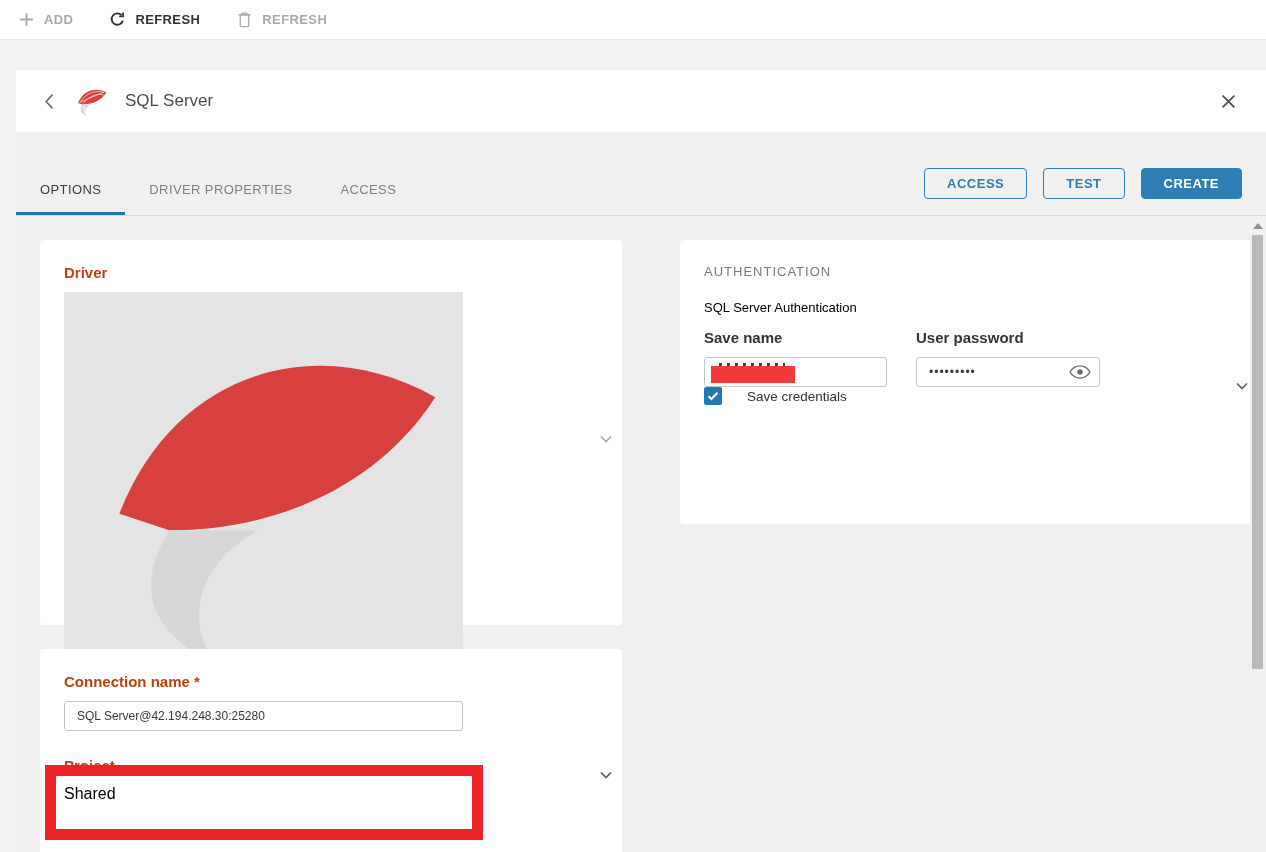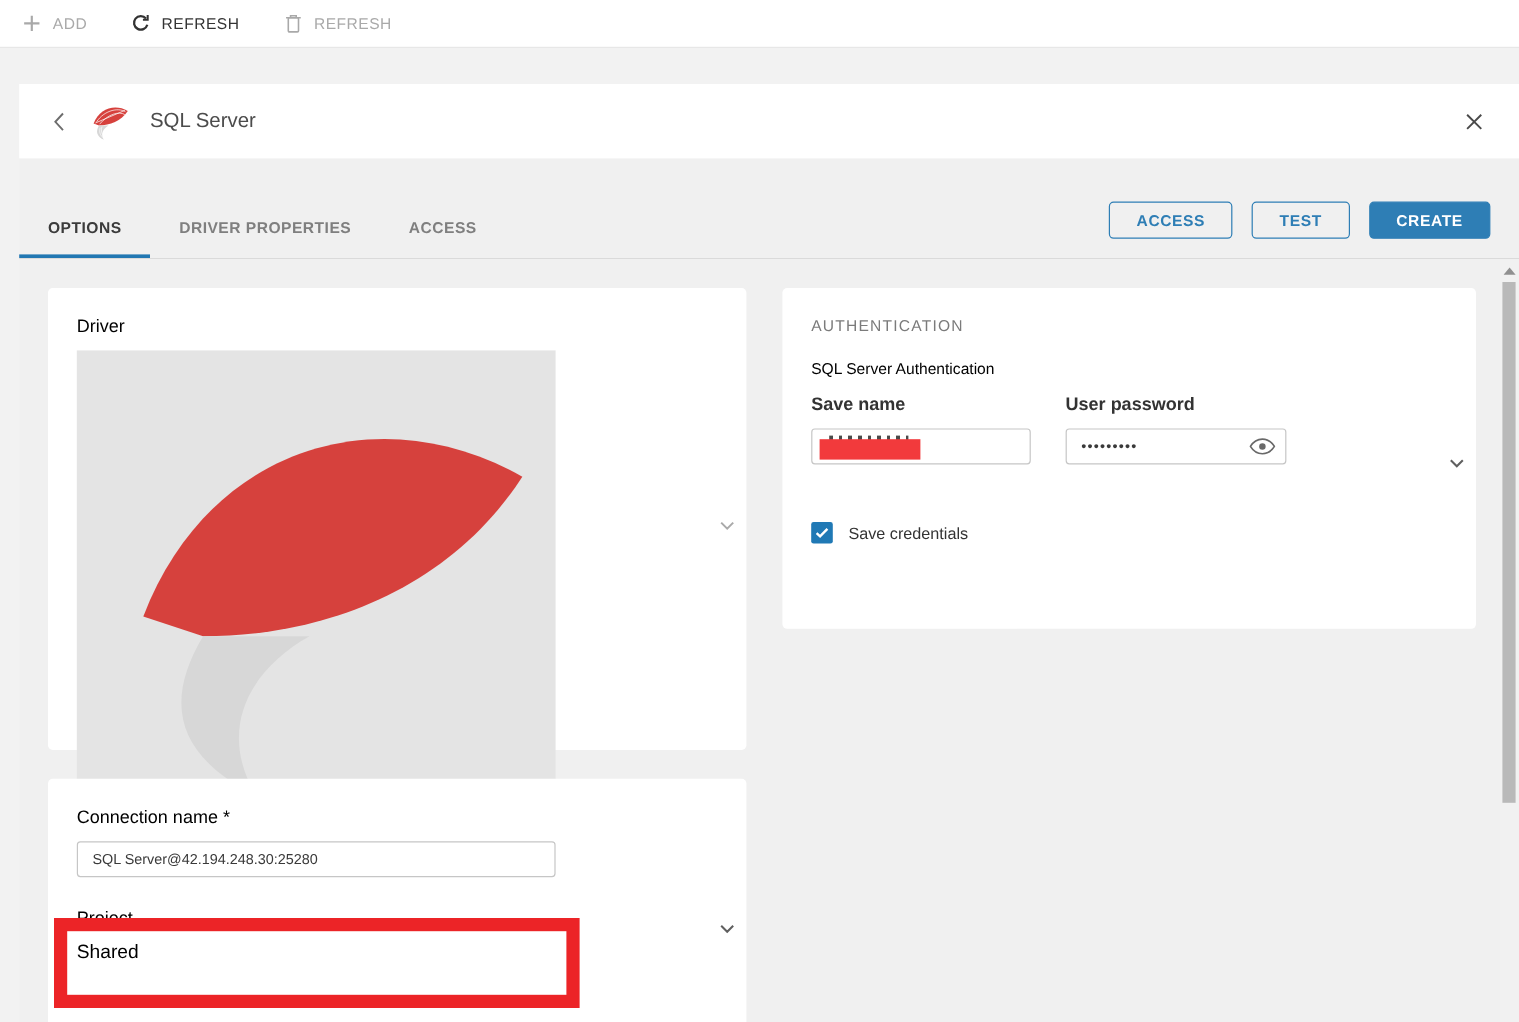--- a/index.html
+++ b/index.html
@@ -4,56 +4,56 @@
 <style>
   * { box-sizing: border-box; }
   html,body { margin:0; padding:0; width:1266px; height:852px; overflow:hidden;
     font-family:"Liberation Sans", sans-serif; background:#f2f2f2; }
   .screen { position:relative; width:1266px; height:852px; }
 
   
   .toolbar { position:absolute; top:0; left:0; right:0; height:40px; background:#fff;
     border-bottom:1px solid #e7e7e7; display:flex; align-items:center; padding-left:18px; gap:36px; }
   .tb-item { display:flex; align-items:center; gap:9px; background:none; border:none;
-    font-family:inherit; font-size:13px; font-weight:400; letter-spacing:.4px; cursor:pointer; padding:0;justify-content:flex-end; }
+    font-family:inherit; font-size:13px; font-weight:700; letter-spacing:.4px; cursor:pointer; padding:0;justify-content:flex-end; }
   .tb-item.disabled { color:#a9a9a9; }
   .tb-item.enabled { color:#333; }
   .tb-icon { display:inline-flex; width:17px; height:17px; }
   .tb-icon svg { width:100%; height:100%; }
 
   
   .dialog { position:absolute; left:16px; top:70px; right:0; bottom:0; background:#f0f0f0; }
   .dialog-header { position:absolute; top:0; left:0; right:0; height:62px; background:#fff;
     display:flex; align-items:center; padding:0 24px; }
   .back-btn { background:none; border:none; padding:4px; cursor:pointer; display:flex; margin-right:14px; }
   .driver-logo-lg { width:36px; height:36px; margin-right:16px; }
   .dialog-title { font-size:17px; color:#4c4c4c; }
   .close-btn { margin-left:auto; background:none; border:none; padding:6px; cursor:pointer; display:flex; }
 
   
   .tabstrip { position:absolute; top:62px; left:0; right:0; height:84px; border-bottom:1px solid #dadada; }
   .tabs { position:absolute; left:0; bottom:0; display:flex; }
-  .tab { height:48px; display:flex; align-items:center; padding:0 24px; font-size:13px; font-weight:700;
+  .tab { height:48px; display:flex; align-items:center; padding:0 24px; font-size:13px; font-weight:400;
     letter-spacing:.4px; color:#7f7f7f; cursor:pointer; border-bottom:3px solid transparent; }
   .tab.active { color:#3b3b3b; border-bottom-color:#2277b2; }
   .actions { position:absolute; right:24px; top:36px; display:flex; gap:16px; }
   .btn { height:31px; border-radius:4px; font-family:inherit; font-size:13px; font-weight:700;
     letter-spacing:.5px; cursor:pointer; padding:0 22px; }
   .btn.outlined { background:transparent; border:1px solid #2e7eb5; color:#2e7eb5; }
   .btn.filled { background:#2e7eb5; border:1px solid #2e7eb5; color:#fff; }
 
   
   .content { position:absolute; top:146px; left:0; right:0; bottom:0; background:#f0f0f0; overflow:hidden; }
   .card { position:absolute; background:#fff; border-radius:4px; padding:24px; }
   .card1 { left:24px; top:24px; width:582px; height:385px; }
   .card2 { left:24px; top:433px; width:582px; height:240px; }
-  .card3 { left:636px; top:24px; width:578px; height:284px; }
+  .card3 { left:664px; top:24px; width:578px; height:284px; }
 
   .fg { margin-bottom:20px; }
-  .fg label { display:block; font-size:15px; font-weight:400; color:#000000; margin-bottom:11px; }
+  .fg label { display:block; font-size:15px; font-weight:700; color:#c2410c; margin-bottom:11px; }
   .control { height:30px; border:1px solid #c6c6c6; border-radius:3px; background:#fff;
     font-family:inherit; font-size:12px; color:#3a3a3a; padding:0 12px; display:flex; align-items:center; position:relative; }
   input.control { width:399px; }
   .w-port { width:211px !important; }
   .w-host { width:389px !important; }
   .select { width:399px; cursor:pointer; justify-content:flex-start; gap:10px; }
   .select .chev { position:absolute; right:10px; top:50%; transform:translateY(-50%); width:12px; height:8px; color:#7a7a7a; }
   .select.disabled { background:#e4e4e4; border-color:#d2d2d2; cursor:default; }
   .select.disabled .chev { color:#aaaaaa; }
   .driver-logo-sm { width:16px; height:16px; flex:0 0 auto; }
@@ -68,21 +68,21 @@
   
   .auth-heading { font-size:13px; color:#7b7b7b; letter-spacing:1px; margin-bottom:21px; }
   .select-auth { width:396px; font-size:13px; margin-bottom:14px; }
   .auth-row { display:flex; gap:29px; }
   .auth-col label { display:block; font-size:15px; font-weight:700; color:#333; margin-bottom:11px; }
   .auth-input { width:183px !important; }
   .pw-wrap { position:relative; }
   .pw-input { width:184px !important; letter-spacing:1px; padding-right:36px; }
   .eye { position:absolute; right:9px; top:50%; transform:translateY(-50%); width:22px; height:15px; cursor:pointer; display:flex; }
 
-  .cb-row { display:flex; align-items:center; gap:13px; margin-top:48px; cursor:pointer; }
+  .cb-row { display:flex; align-items:center; gap:25px; cursor:pointer; }
   .checkbox { width:18px; height:18px; background:#2079b5; border-radius:2px; display:flex;
     align-items:center; justify-content:center; }
   .checkbox svg { width:12px; height:10px; }
   .cb-label { font-size:13.5px; color:#333; }
 
   
   .annotation { position:absolute; left:5px; top:116px; width:438px; height:75px;
     border:11px solid #ec2427; pointer-events:none; z-index:5; }
 
   

